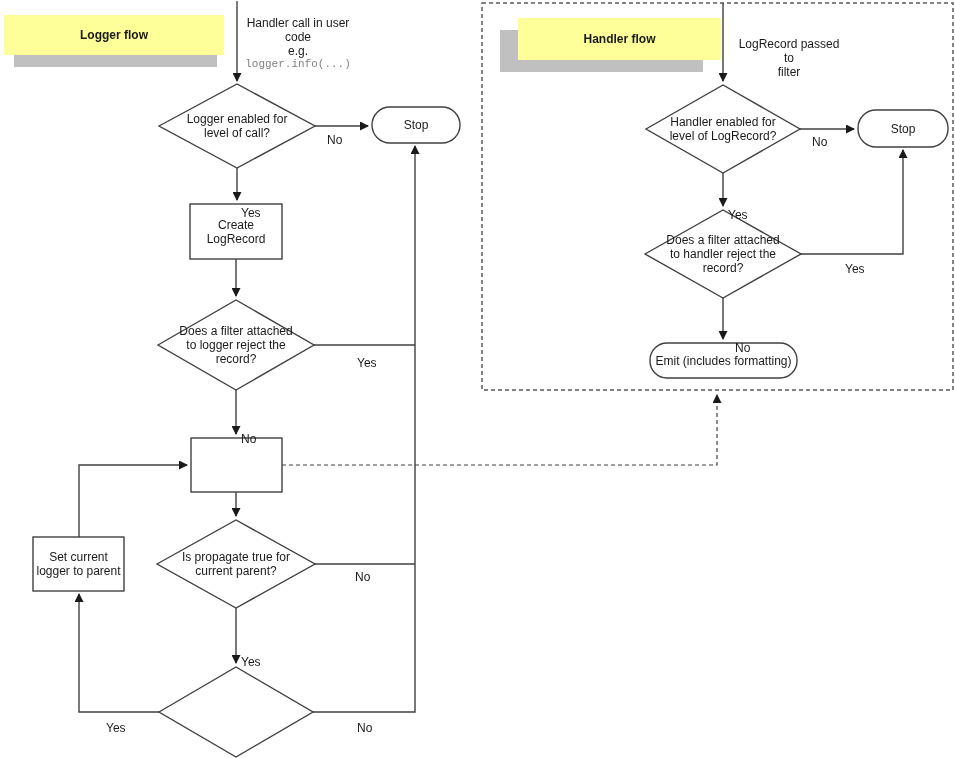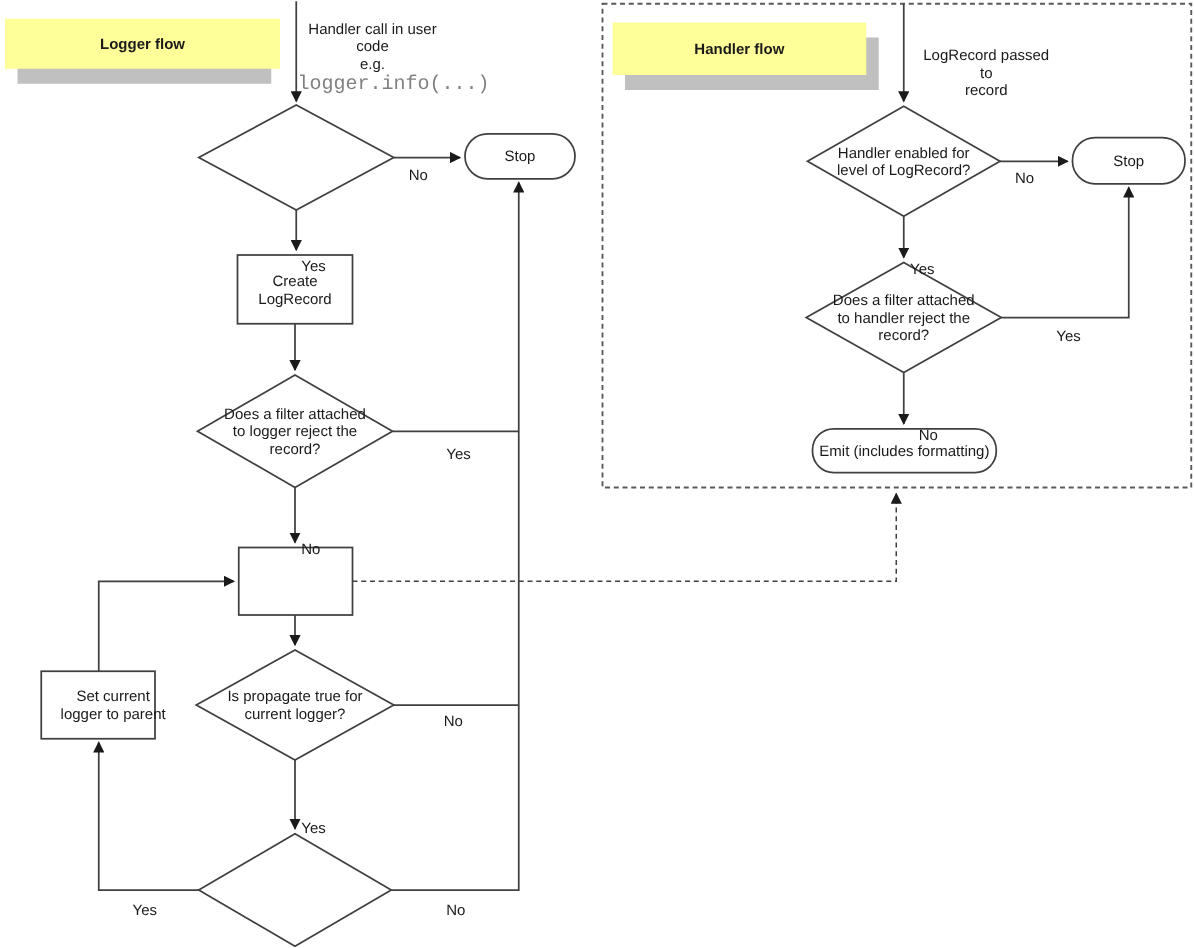--- a/index.html
+++ b/index.html
@@ -20,21 +20,21 @@
     white-space:pre-line; pointer-events:none;
   }
   .edge-label { position:absolute; font-size:12px; color:var(--text,#1a1a1a);margin-top:27px; }
   .entry-text {
     position:absolute; text-align:center; font-size:12px; line-height:14px;
     color:var(--text,#1a1a1a); white-space:pre-line;
   }
   .code {
     position:absolute; text-align:center;
     font-family:"Liberation Mono","DejaVu Sans Mono",monospace;
-    font-size:16px; color:var(--code-text,#808080); white-space:pre;
+    font-size:11px; color:var(--code-text,#808080); white-space:pre;
   }
   .tag {
     position:absolute; display:flex; align-items:center; justify-content:center;
     background:var(--note-bg,#ffff99); font-weight:bold; font-size:12px; z-index:2;
   }
   .tag-shadow { position:absolute; background:var(--note-shadow,#c0c0c0); z-index:1; }
 </style>
 </head>
 <body>
 
@@ -80,38 +80,40 @@
 
     <polygon class="shape" points="646,129 723,85 800,129 723,173"></polygon>
     <rect class="shape" x="858" y="110" width="90" height="37" rx="18"></rect>
     <polygon class="shape" points="645,254 723,210 801,254 723,298"></polygon>
     <rect class="shape" x="650" y="343" width="147" height="35" rx="17"></rect>
   </svg>
 
   <div class="tag-shadow" style="left:14px;top:27px;width:203px;height:40px;"></div>
   <div class="tag" style="left:4px;top:15px;width:220px;height:40px;">Logger flow</div>
   <div class="tag-shadow" style="left:500px;top:30px;width:203px;height:42px;"></div>
-  <div class="tag" style="left:490px;top:18px;width:203px;height:42px;">Handler flow</div>
+  <div class="tag" style="left:518px;top:18px;width:203px;height:42px;">Handler flow</div>
 
   <div class="entry-text" style="left:238px;top:16px;width:120px;">Handler call in user
 code
 e.g.</div>
   <div class="code" style="left:238px;top:58px;width:120px;">logger.info(...)</div>
   <div class="entry-text" style="left:733px;top:37px;width:112px;">LogRecord passed to
-record</div>
+filter</div>
 
+  <div class="node-text" style="left:158px;top:98px;width:158px;height:56px;">Logger enabled for
+level of call?</div>
   <div class="node-text" style="left:372px;top:107px;width:88px;height:36px;">Stop</div>
   <div class="node-text" style="left:190px;top:204px;width:92px;height:55px;border-radius:24px;">Create
 LogRecord</div>
   <div class="node-text" style="left:148px;top:303px;width:176px;height:84px;">Does a filter attached
 to logger reject the
 record?</div>
   <div class="node-text" style="left:148px;top:534px;width:176px;height:60px;">Is propagate true for
-current logger?</div>
-  <div class="node-text" style="left:33px;top:537px;width:91px;height:54px;margin-left:12px;">Set current
+current parent?</div>
+  <div class="node-text" style="left:33px;top:537px;width:91px;height:54px;">Set current
 logger to parent</div>
 
   <div class="node-text" style="left:645px;top:101px;width:156px;height:56px;">Handler enabled for
 level of LogRecord?</div>
   <div class="node-text" style="left:858px;top:110px;width:90px;height:37px;">Stop</div>
   <div class="node-text" style="left:635px;top:212px;width:176px;height:84px;">Does a filter attached
 to handler reject the
 record?</div>
   <div class="node-text" style="left:650px;top:343px;width:147px;height:35px;">Emit (includes formatting)</div>
 

